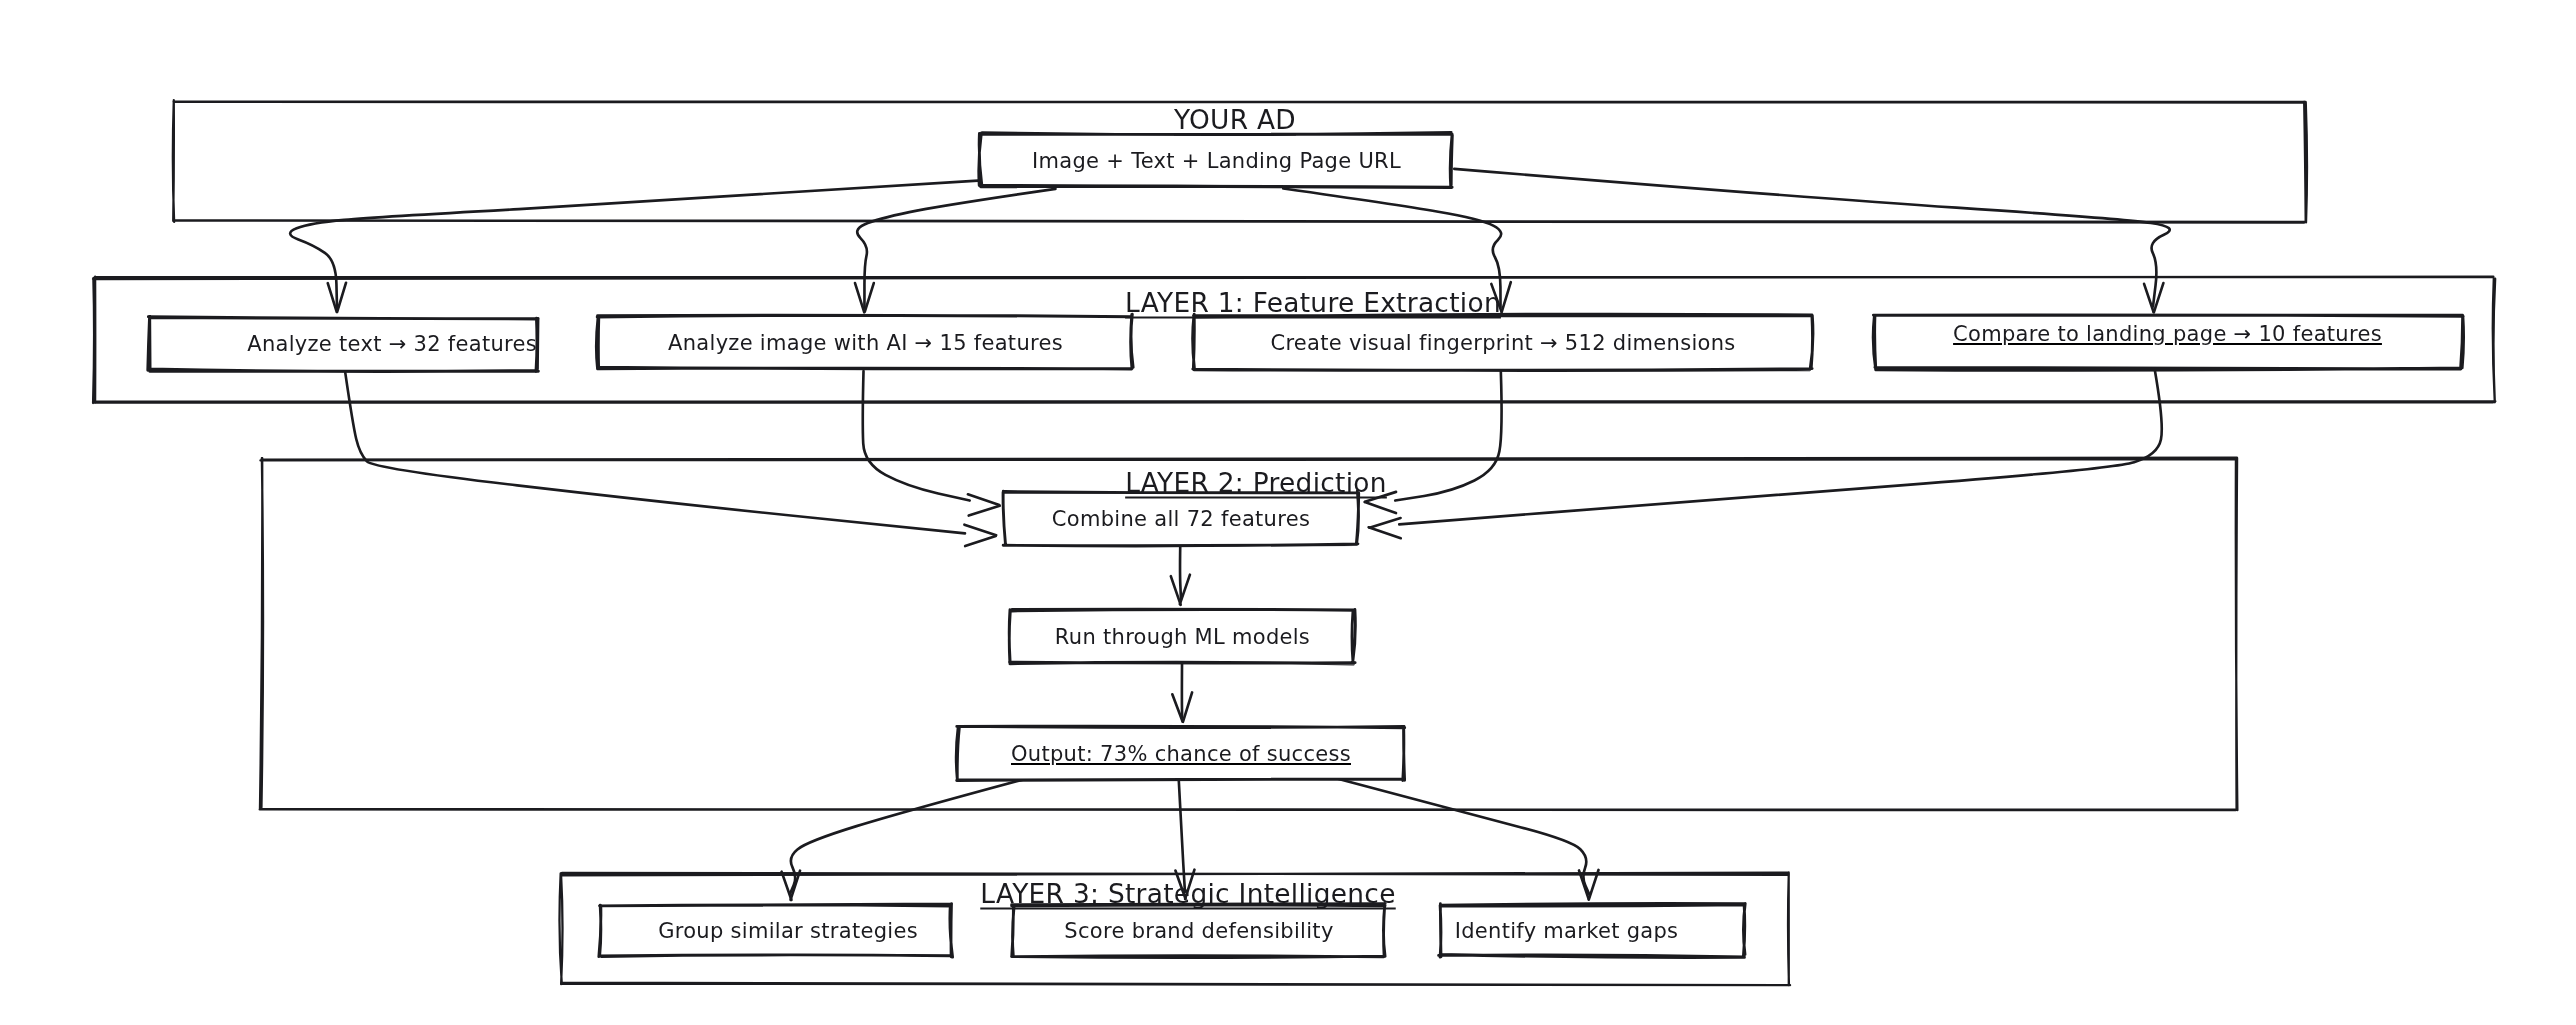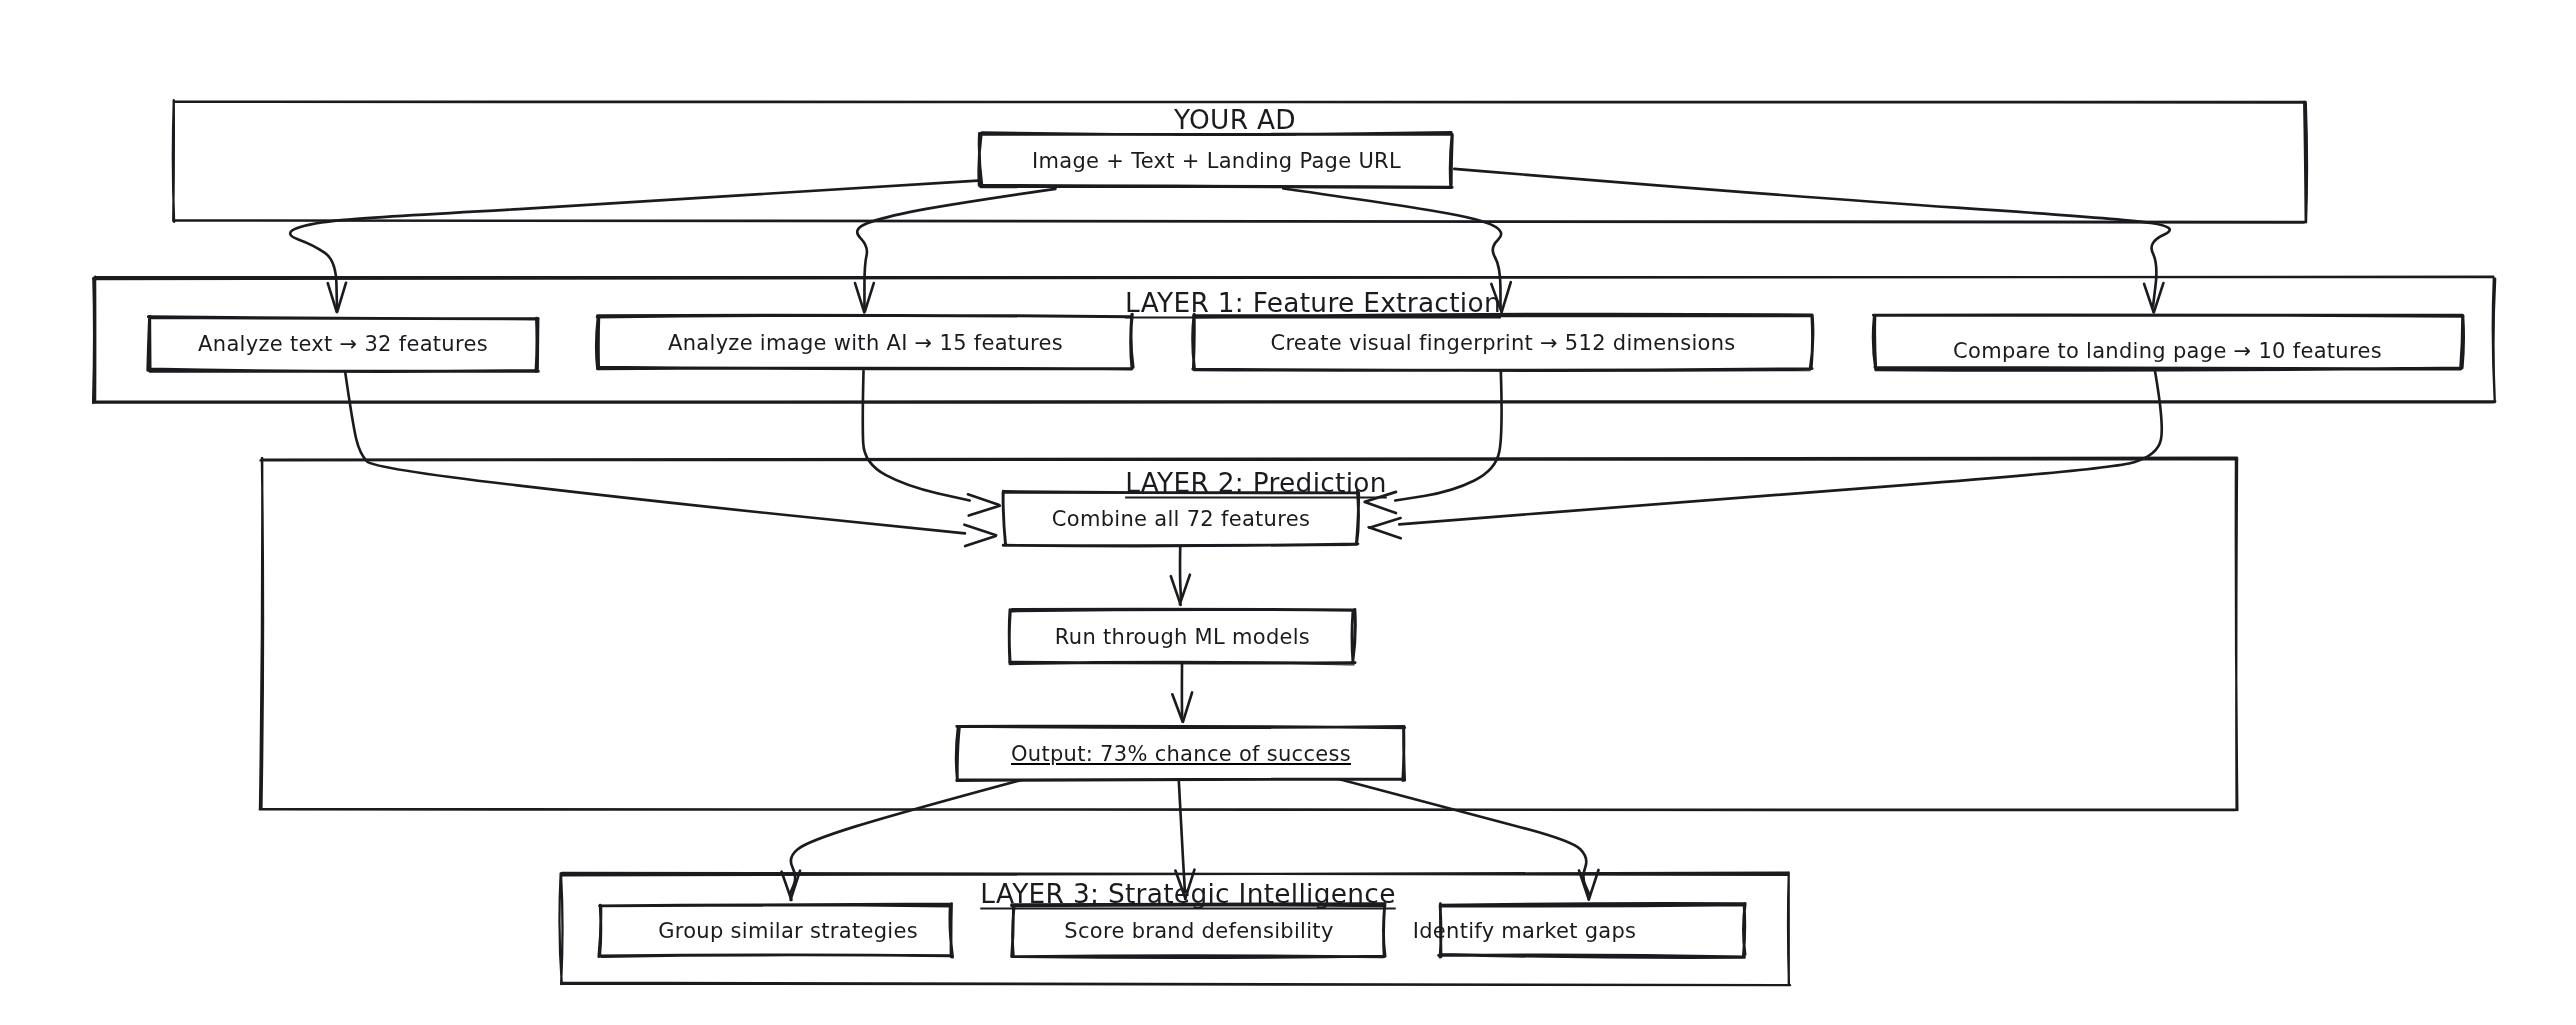--- a/index.html
+++ b/index.html
@@ -122,47 +122,47 @@
 
   <div class="layer-title" style="left:1235px; top:91px;">YOUR AD</div>
   <div class="layer-title" style="left:1313px; top:274px;">LAYER 1: Feature Extraction</div>
   <div class="layer-title" style="left:1256px; top:454px;">LAYER 2: Prediction</div>
   <div class="layer-title" style="left:1188px; top:865px;">LAYER 3: Strategic Intelligence</div>
 
   <div class="node" style="left:981px; top:106px; width:471px; height:53px;">
     <span class="node-label">Image + Text + Landing Page URL</span>
   </div>
 
-  <div class="node" style="left:149px; top:289px; width:388px; height:53px;">
+  <div class="node" style="left:149px; top:289px; width:388px; height:53px;justify-content:flex-end;">
     <span class="node-label">Analyze text → 32 features</span>
   </div>
   <div class="node" style="left:598px; top:288px; width:535px; height:53px;">
     <span class="node-label">Analyze image with AI → 15 features</span>
   </div>
   <div class="node" style="left:1194px; top:288px; width:618px; height:53px;">
     <span class="node-label">Create visual fingerprint → 512 dimensions</span>
   </div>
-  <div class="node" style="left:1874px; top:296px; width:587px; height:53px;">
+  <div class="node" style="left:1874px; top:279px; width:587px; height:53px;text-decoration:underline;">
     <span class="node-label">Compare to landing page → 10 features</span>
   </div>
 
   <div class="node" style="left:1004px; top:464px; width:354px; height:53px;">
     <span class="node-label">Combine all 72 features</span>
   </div>
   <div class="node" style="left:1011px; top:582px; width:343px; height:53px;">
     <span class="node-label">Run through ML models</span>
   </div>
   <div class="node" style="left:958px; top:699px; width:446px; height:53px;text-decoration:underline;">
     <span class="node-label">Output: 73% chance of success</span>
   </div>
 
   <div class="node" style="left:600px; top:877px; width:376px; height:51px;">
     <span class="node-label">Group similar strategies</span>
   </div>
   <div class="node" style="left:1013px; top:877px; width:372px; height:51px;">
     <span class="node-label">Score brand defensibility</span>
   </div>
-  <div class="node" style="left:1372px; top:877px; width:305px; height:51px;">
+  <div class="node" style="left:1414px; top:877px; width:305px; height:51px;">
     <span class="node-label">Identify market gaps</span>
   </div>
 
 </div>
 
 
 </body></html>

